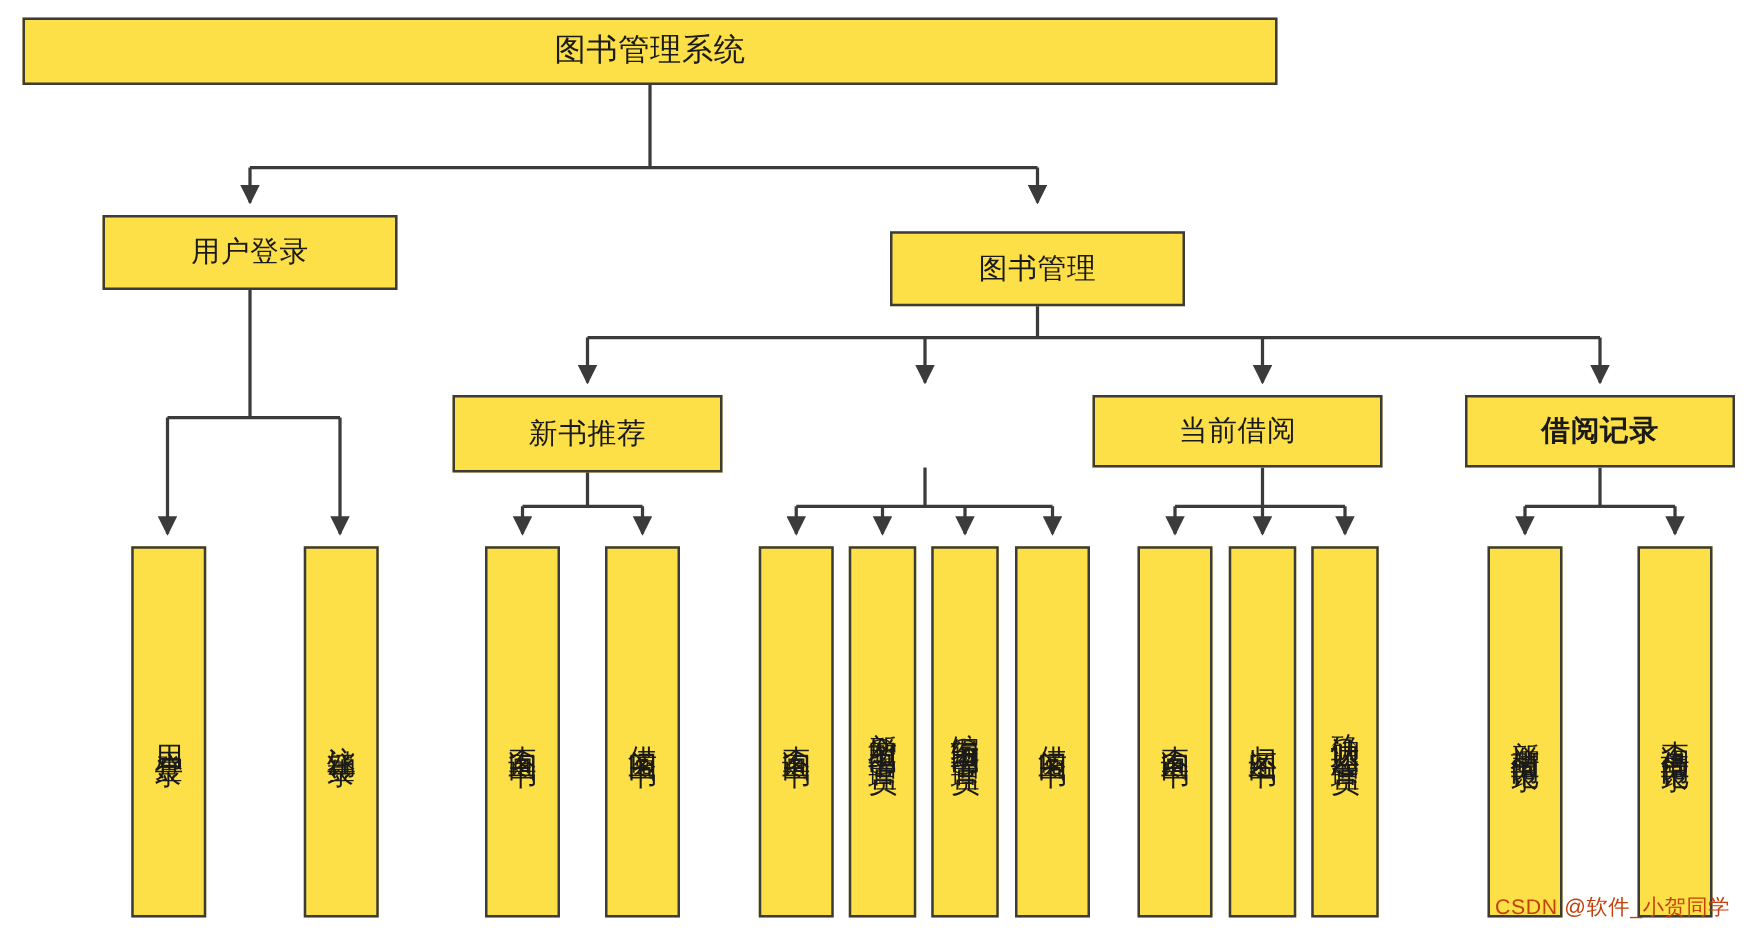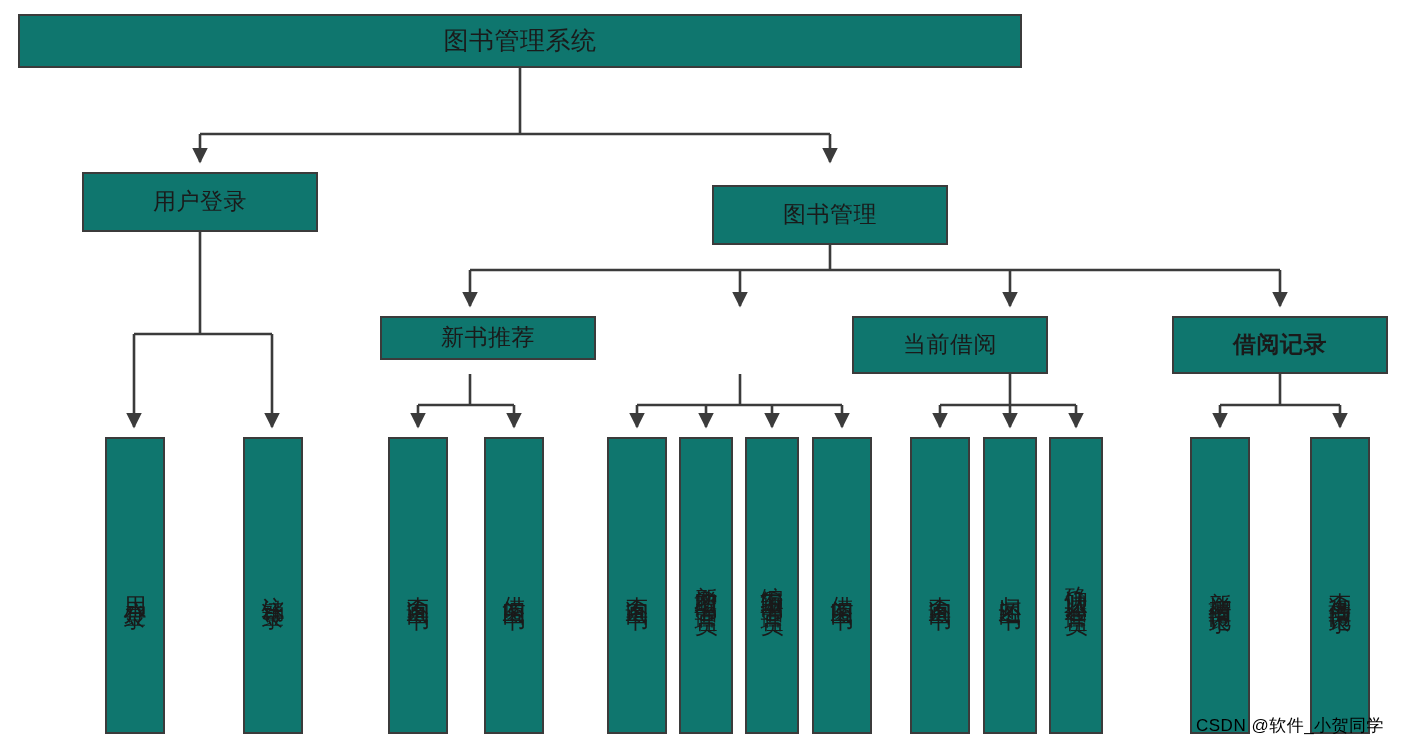--- a/index.html
+++ b/index.html
@@ -22,21 +22,21 @@
     left: 0;
     top: 0;
     width: 1405px;
     height: 747px;
     pointer-events: none;
   }
   .node {
     position: absolute;
     box-sizing: border-box;
     border: 2px solid #3b3b3b;
-    background: #0f766e;
+    background: #fde047;
     display: flex;
     align-items: center;
     justify-content: center;
     color: #1a1a1a;
     line-height: 1.18;
   }
   .node.horiz {
     font-size: 23px;
     letter-spacing: 0.5px;
     white-space: nowrap;
@@ -52,21 +52,21 @@
     line-height: 1;
     white-space: nowrap;
     display: block;
   }
   #root-node {
     font-size: 25px;
   }
   .watermark {
     position: absolute;
     font-size: 17px;
-    color: #000000;
+    color: #c2410c;
     white-space: nowrap;
     letter-spacing: 0.5px;
   }
 </style>
 </head>
 <body>
 
 <div id="canvas">
 
   <svg id="wires" viewBox="0 0 1405 747" xmlns="http://www.w3.org/2000/svg">
@@ -123,24 +123,24 @@
     <span>图书管理系统</span>
   </div>
 
   <div class="node horiz" style="left:82px; top:172px; width:236px; height:60px;">
     <span>用户登录</span>
   </div>
   <div class="node horiz" style="left:712px; top:172px; width:236px; height:60px;margin-top:13px;">
     <span>图书管理</span>
   </div>
 
-  <div class="node horiz" style="left:362px; top:316px; width:216px; height:44px;margin-left:18px;">
+  <div class="node horiz" style="left:362px; top:316px; width:216px; height:62px;">
     <span>新书推荐</span>
   </div>
-  <div class="node horiz" style="left:852px; top:316px; width:196px; height:58px;">
+  <div class="node horiz" style="left:874px; top:316px; width:232px; height:58px;">
     <span>当前借阅</span>
   </div>
   <div class="node horiz" style="left:1172px; top:316px; width:216px; height:58px;font-weight:bold;">
     <span>借阅记录</span>
   </div>
 
   <div class="node vert" style="left:105px; top:437px; width:60px; height:297px;">
     <span class="vlabel">用户登录</span>
   </div>
   <div class="node vert" style="left:243px; top:437px; width:60px; height:297px;">

